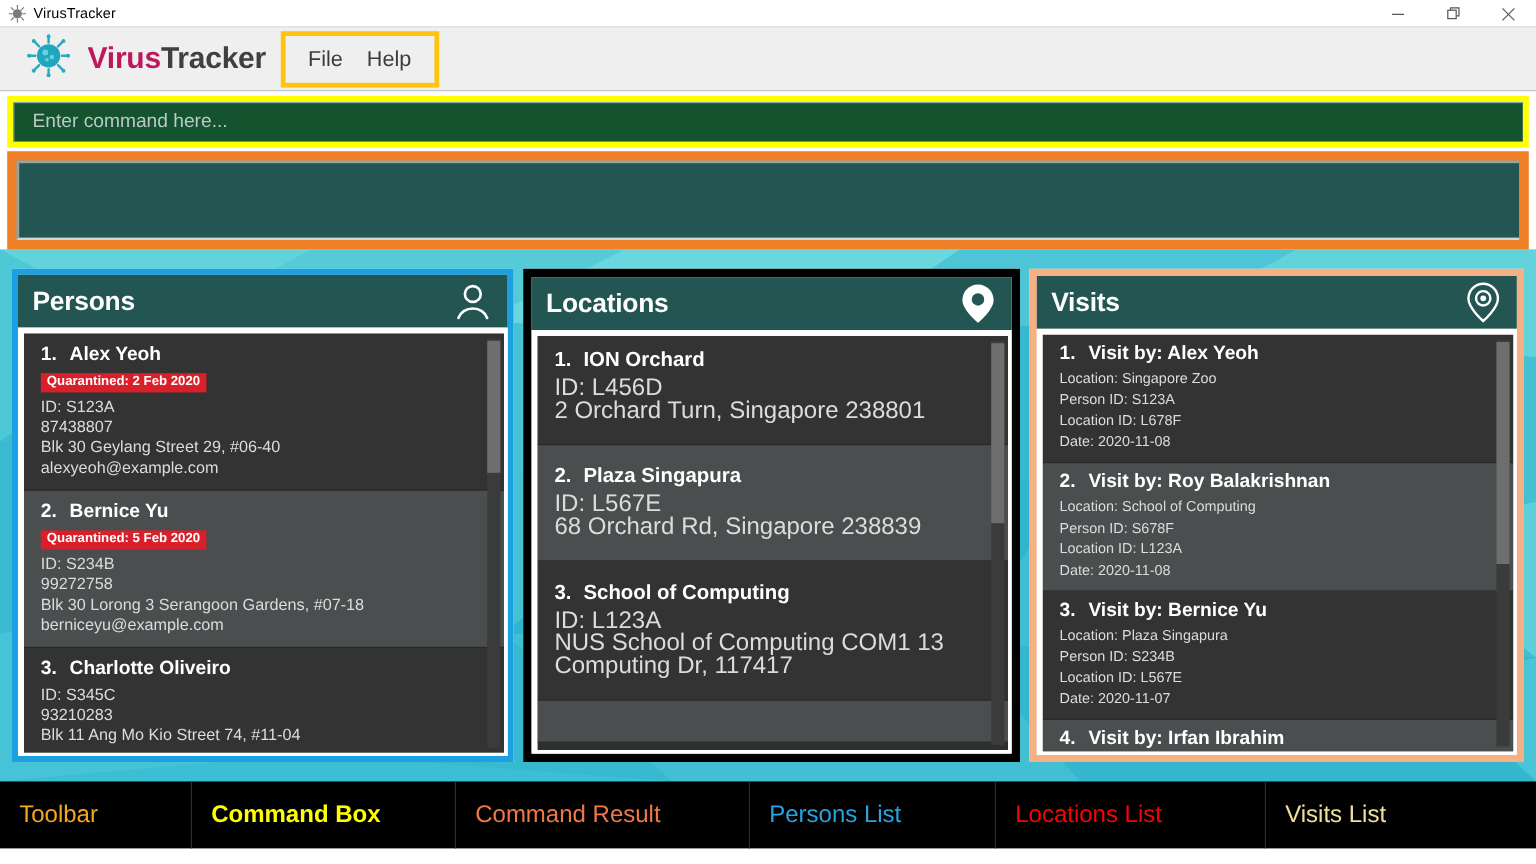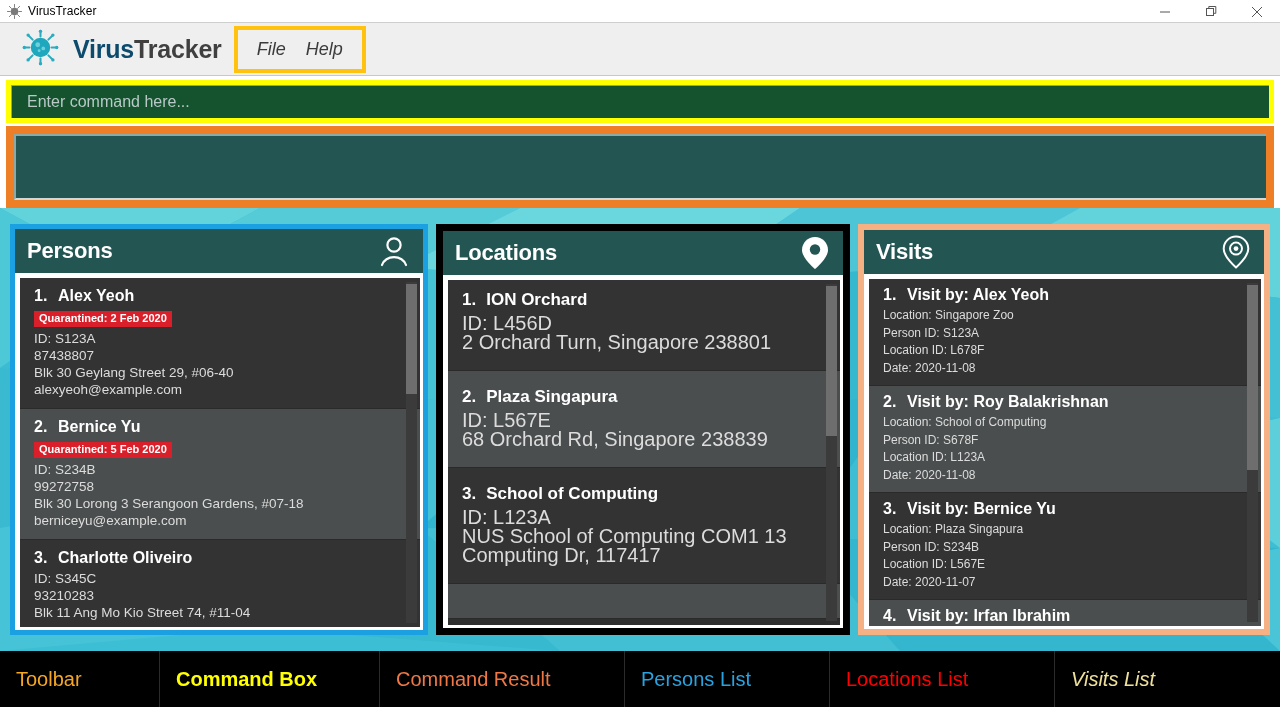--- a/index.html
+++ b/index.html
@@ -37,35 +37,34 @@
     border-bottom: 1px solid #c8c8c8;
     position: relative;
   }
   .logo-wrap { margin-left: 22px; display:flex; align-items:center; }
   .brand {
     margin-left: 14px;
     font-size: 25px;
     letter-spacing: -0.2px;
     white-space: nowrap;
   }
-  .brand .b1 { color: #0c4a6e; font-weight: bold; }
+  .brand .b1 { color: #be185d; font-weight: bold; }
   .brand .b2 { color: #404040; font-weight: bold; }
   .menu-box {
     margin-left: 12px;
     border: 4px solid #ffc20e;
     background: #efefef;
     height: 47px;
     display: flex; align-items: center;
     padding: 0 9px;
   }
   .menu-item {
     font-size: 18px; color: #3b3b3b;
     padding: 2px 10px;
     white-space: nowrap;
-    font-style: italic;
   }
 
   
   .cmdbox-outer {
     margin: 4px 6px 0 6px;
     border: 5px solid #ffff00;
     background: #ffff00;
     height: 43px;
   }
   .cmdbox-inner {
@@ -489,14 +488,14 @@
 
   </div>
 </div>
 
 <div class="legend">
   <div class="legend-cell" style="width:160px;color:#f5a623;">Toolbar</div>
   <div class="legend-cell" style="width:220px;color:#ffff00;font-weight:bold;">Command Box</div>
   <div class="legend-cell" style="width:245px;color:#f07845;">Command Result</div>
   <div class="legend-cell" style="width:205px;color:#29a3e0;">Persons List</div>
   <div class="legend-cell" style="width:225px;color:#ff0000;">Locations List</div>
-  <div class="legend-cell" style="width:225px;color:#efe09a;border-right:none;font-style:italic;">Visits List</div>
+  <div class="legend-cell" style="width:225px;color:#efe09a;border-right:none;">Visits List</div>
 </div>
 
 </body></html>

